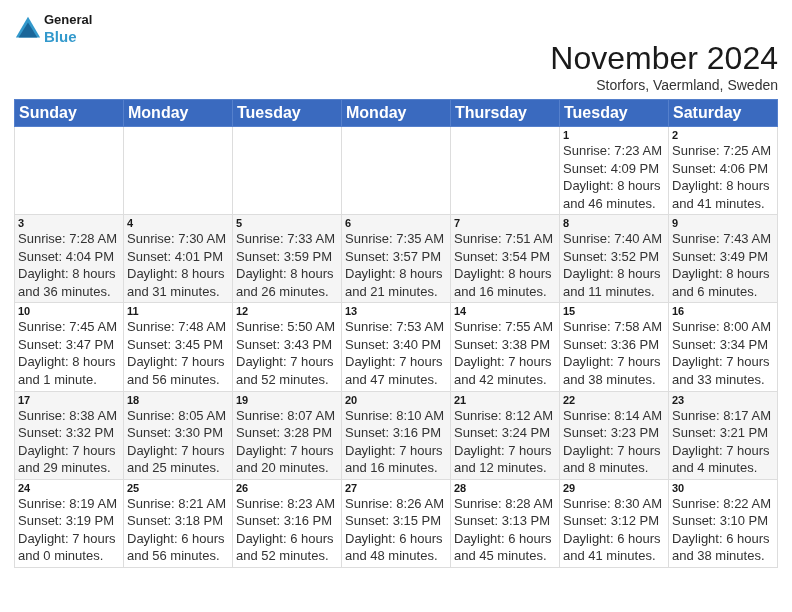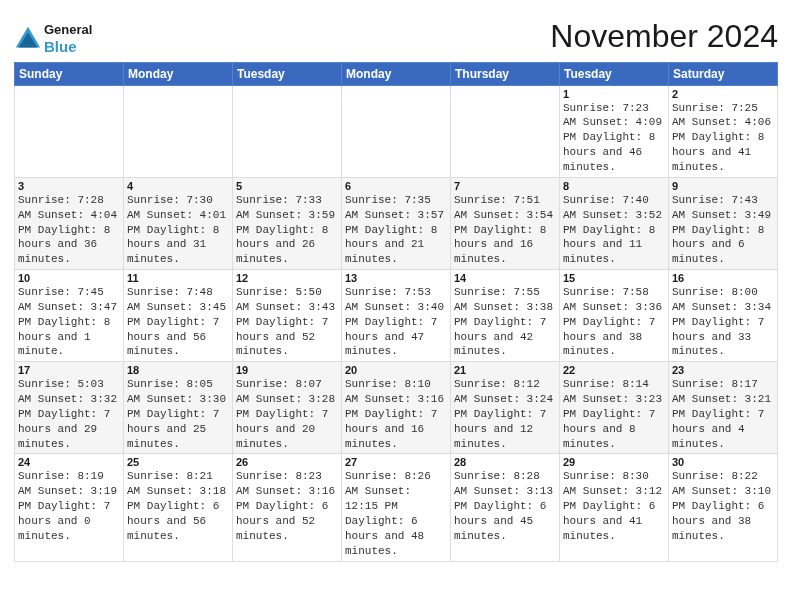--- a/index.html
+++ b/index.html
@@ -6,59 +6,60 @@
     body {
       font-family: Arial, sans-serif;
       background: #fff;
       width: 792px;
       height: 612px;
       overflow: hidden;
     }
     .page {
       width: 792px;
       height: 612px;
-      padding: 18px 14px;
+      padding: 8px 14px;
     }
     .header-area {
       display: flex;
       justify-content: space-between;
       align-items: flex-start;
       margin-bottom: 6px;
     }
     .logo {
       display: flex;
       align-items: center;
       margin-top: 4px;
     }
     .logo-icon {
       width: 28px;
       height: 28px;
       margin-right: 2px;
     }
     .title-area {
       text-align: right;
+      margin-top: 32px;
     }
     .month-title {
       font-size: 32px;
       font-weight: normal;
       color: #1a1a1a;
     }
     .location {
       font-size: 14px;
       color: #333;
     }
     .calendar {
       width: 100%;
       border-collapse: collapse;
       table-layout: fixed;
     }
     .calendar th {
       background: #3a6abf;
       color: #fff;
-      font-size: 12px;
+      font-size: 16px;
       font-weight: bold;
       padding: 4px 4px;
       text-align: left;
       border: 1px solid #5580cc;
     }
     .calendar td {
       vertical-align: top;
       border: 1px solid #ddd;
       padding: 2px 3px;
       font-size: 9px;
@@ -73,43 +74,43 @@
       background: #fff;
     }
     .day-number {
       font-size: 11px;
       font-weight: bold;
       color: #1a1a1a;
       display: block;
       margin-bottom: 1px;
     }
     .day-info {
-      font-size: 11px;
+      font-size: 13px;
       line-height: 1.35;
       color: #333;
-      font-family: Liberation Mono, monospace;
     }
   </style>
 </head>
 <body>
 
 <div class="page">
   <div class="header-area">
     <div class="logo">
       <svg class="logo-icon" viewBox="0 0 30 30">
         <polygon points="15,2 28,24 2,24" fill="#3399cc"></polygon>
         <polygon points="15,8 25,24 5,24" fill="#1a6699"></polygon>
       </svg>
       <div>
         <div style="font-size:13px;font-weight:bold;color:#1a1a1a;line-height:1.2">General</div>
         <div style="font-size:15px;font-weight:bold;color:#3399cc;line-height:1.2">Blue</div>
       </div>
     </div>
     <div class="title-area">
       <div class="month-title">November 2024</div>
+      <div class="location">Storfors, Vaermland, Sweden</div>
     </div>
   </div>
 
   <table class="calendar">
     <thead>
       <tr>
 
       <th>Sunday</th>
           <th>Monday</th>
           <th>Tuesday</th>
@@ -223,21 +224,21 @@
           <td>
             <span class="day-number">16</span>
             <div class="day-info">Sunrise: 8:00 AM
 Sunset: 3:34 PM
 Daylight: 7 hours and 33 minutes.</div>
           </td>
         </tr>
         <tr>
           <td>
             <span class="day-number">17</span>
-            <div class="day-info">Sunrise: 5:03 AM
+            <div class="day-info">Sunrise: 8:38 AM
 Sunset: 3:32 PM
 Daylight: 7 hours and 29 minutes.</div>
           </td>
           <td>
             <span class="day-number">18</span>
             <div class="day-info">Sunrise: 8:05 AM
 Sunset: 3:30 PM
 Daylight: 7 hours and 25 minutes.</div>
           </td>
           <td>
@@ -286,21 +287,21 @@
           </td>
           <td>
             <span class="day-number">26</span>
             <div class="day-info">Sunrise: 8:23 AM
 Sunset: 3:16 PM
 Daylight: 6 hours and 52 minutes.</div>
           </td>
           <td>
             <span class="day-number">27</span>
             <div class="day-info">Sunrise: 8:26 AM
-Sunset: 12:15 PM
+Sunset: 3:15 PM
 Daylight: 6 hours and 48 minutes.</div>
           </td>
           <td>
             <span class="day-number">28</span>
             <div class="day-info">Sunrise: 8:28 AM
 Sunset: 3:13 PM
 Daylight: 6 hours and 45 minutes.</div>
           </td>
           <td>
             <span class="day-number">29</span>

